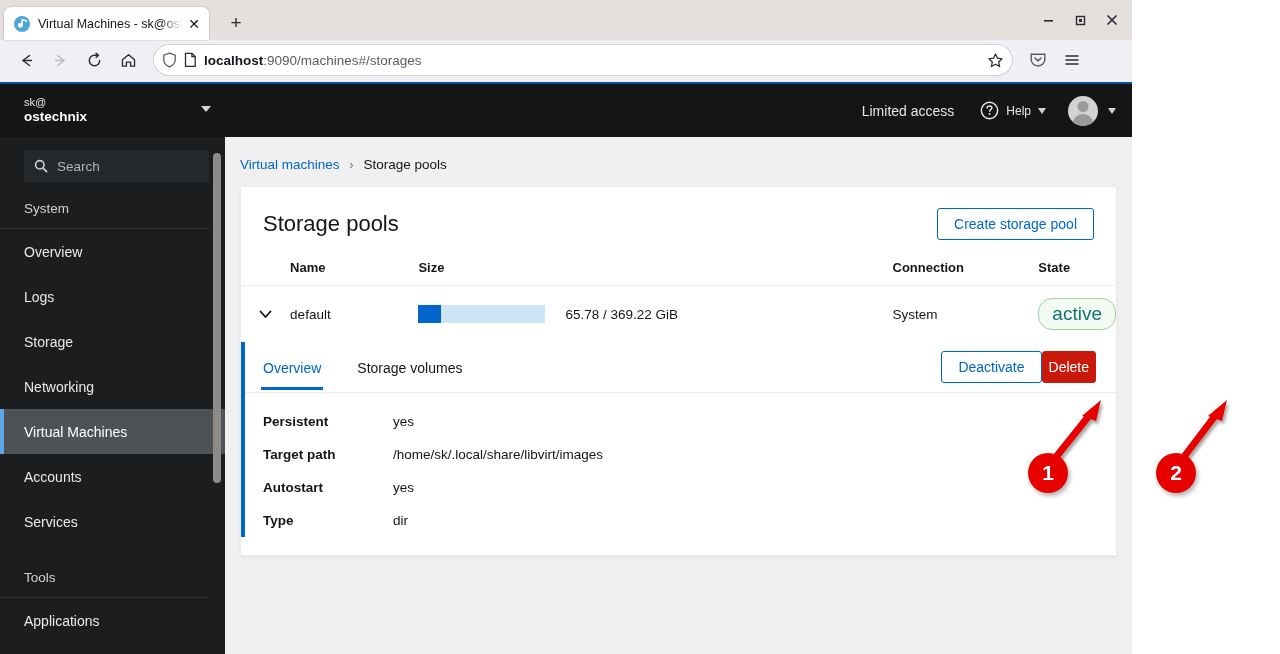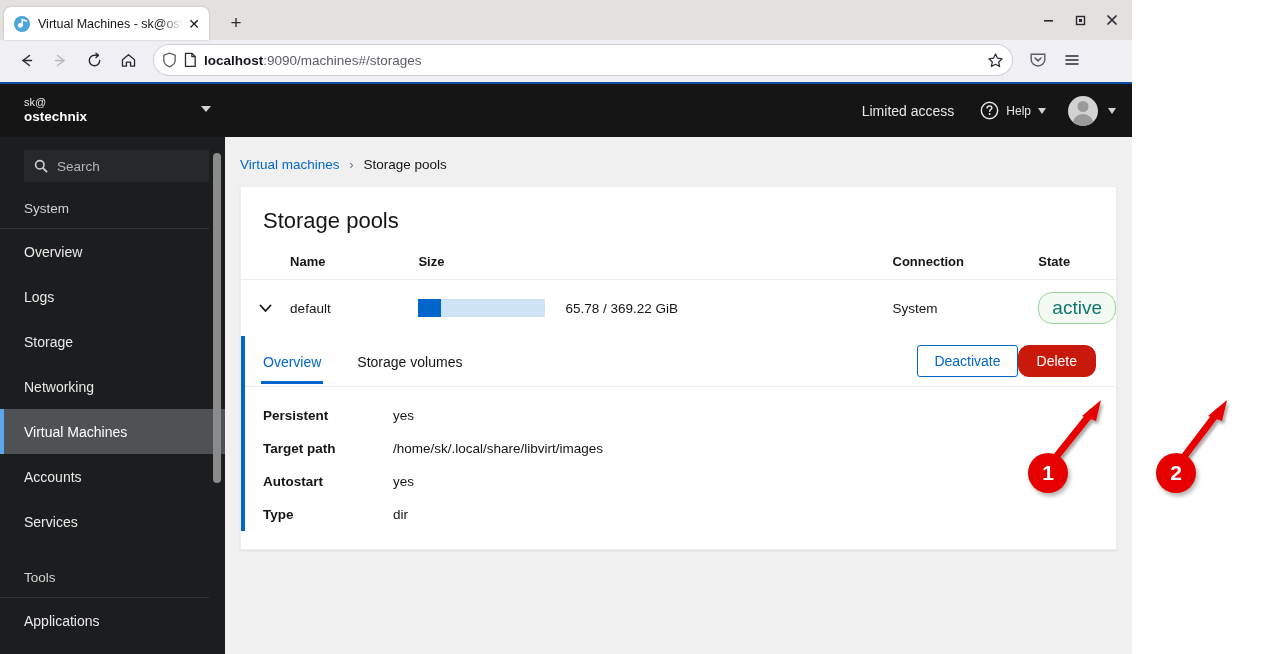--- a/index.html
+++ b/index.html
@@ -176,21 +176,21 @@
     padding: 21px 22px 14px 22px;
   }
   .card-title { font-size: 22px; color: #151515; font-weight: 400; }
   .btn-secondary {
     border: 1px solid #0066cc; color: #0066cc; background: #fff;
     font-size: 14px; padding: 7px 16px; border-radius: 3px;
     font-family: "Liberation Sans", sans-serif;
   }
   .btn-danger {
     border: 1px solid #c9190b; background: #c9190b; color: #fff;
-    font-size: 14px; padding: 7px 18px; border-radius: 11px;
+    font-size: 14px; padding: 7px 6px; border-radius: 3px;
     font-family: "Liberation Sans", sans-serif;
   }
 
   table.pools { width: 100%; border-collapse: collapse; }
   table.pools th {
     text-align: left; font-size: 13px; color: #151515; font-weight: 700;
     padding: 6px 0 10px 0;
   }
   table.pools thead tr { border-bottom: 1px solid #ededed; }
   .col-toggle { width: 56px; }
@@ -434,20 +434,21 @@
 
       <div class="breadcrumb">
         <span class="bc-link">Virtual machines</span>
         <span class="bc-sep">›</span>
         <span class="bc-cur">Storage pools</span>
       </div>
 
       <div class="card">
         <div class="card-head">
           <div class="card-title">Storage pools</div>
+          <button class="btn-secondary">Create storage pool</button>
         </div>
 
         <table class="pools">
           <thead>
             <tr>
               <th class="col-toggle"></th>
               <th class="col-name">Name</th>
               <th class="col-size">Size</th>
               <th class="col-conn">Connection</th>
               <th>State</th>

